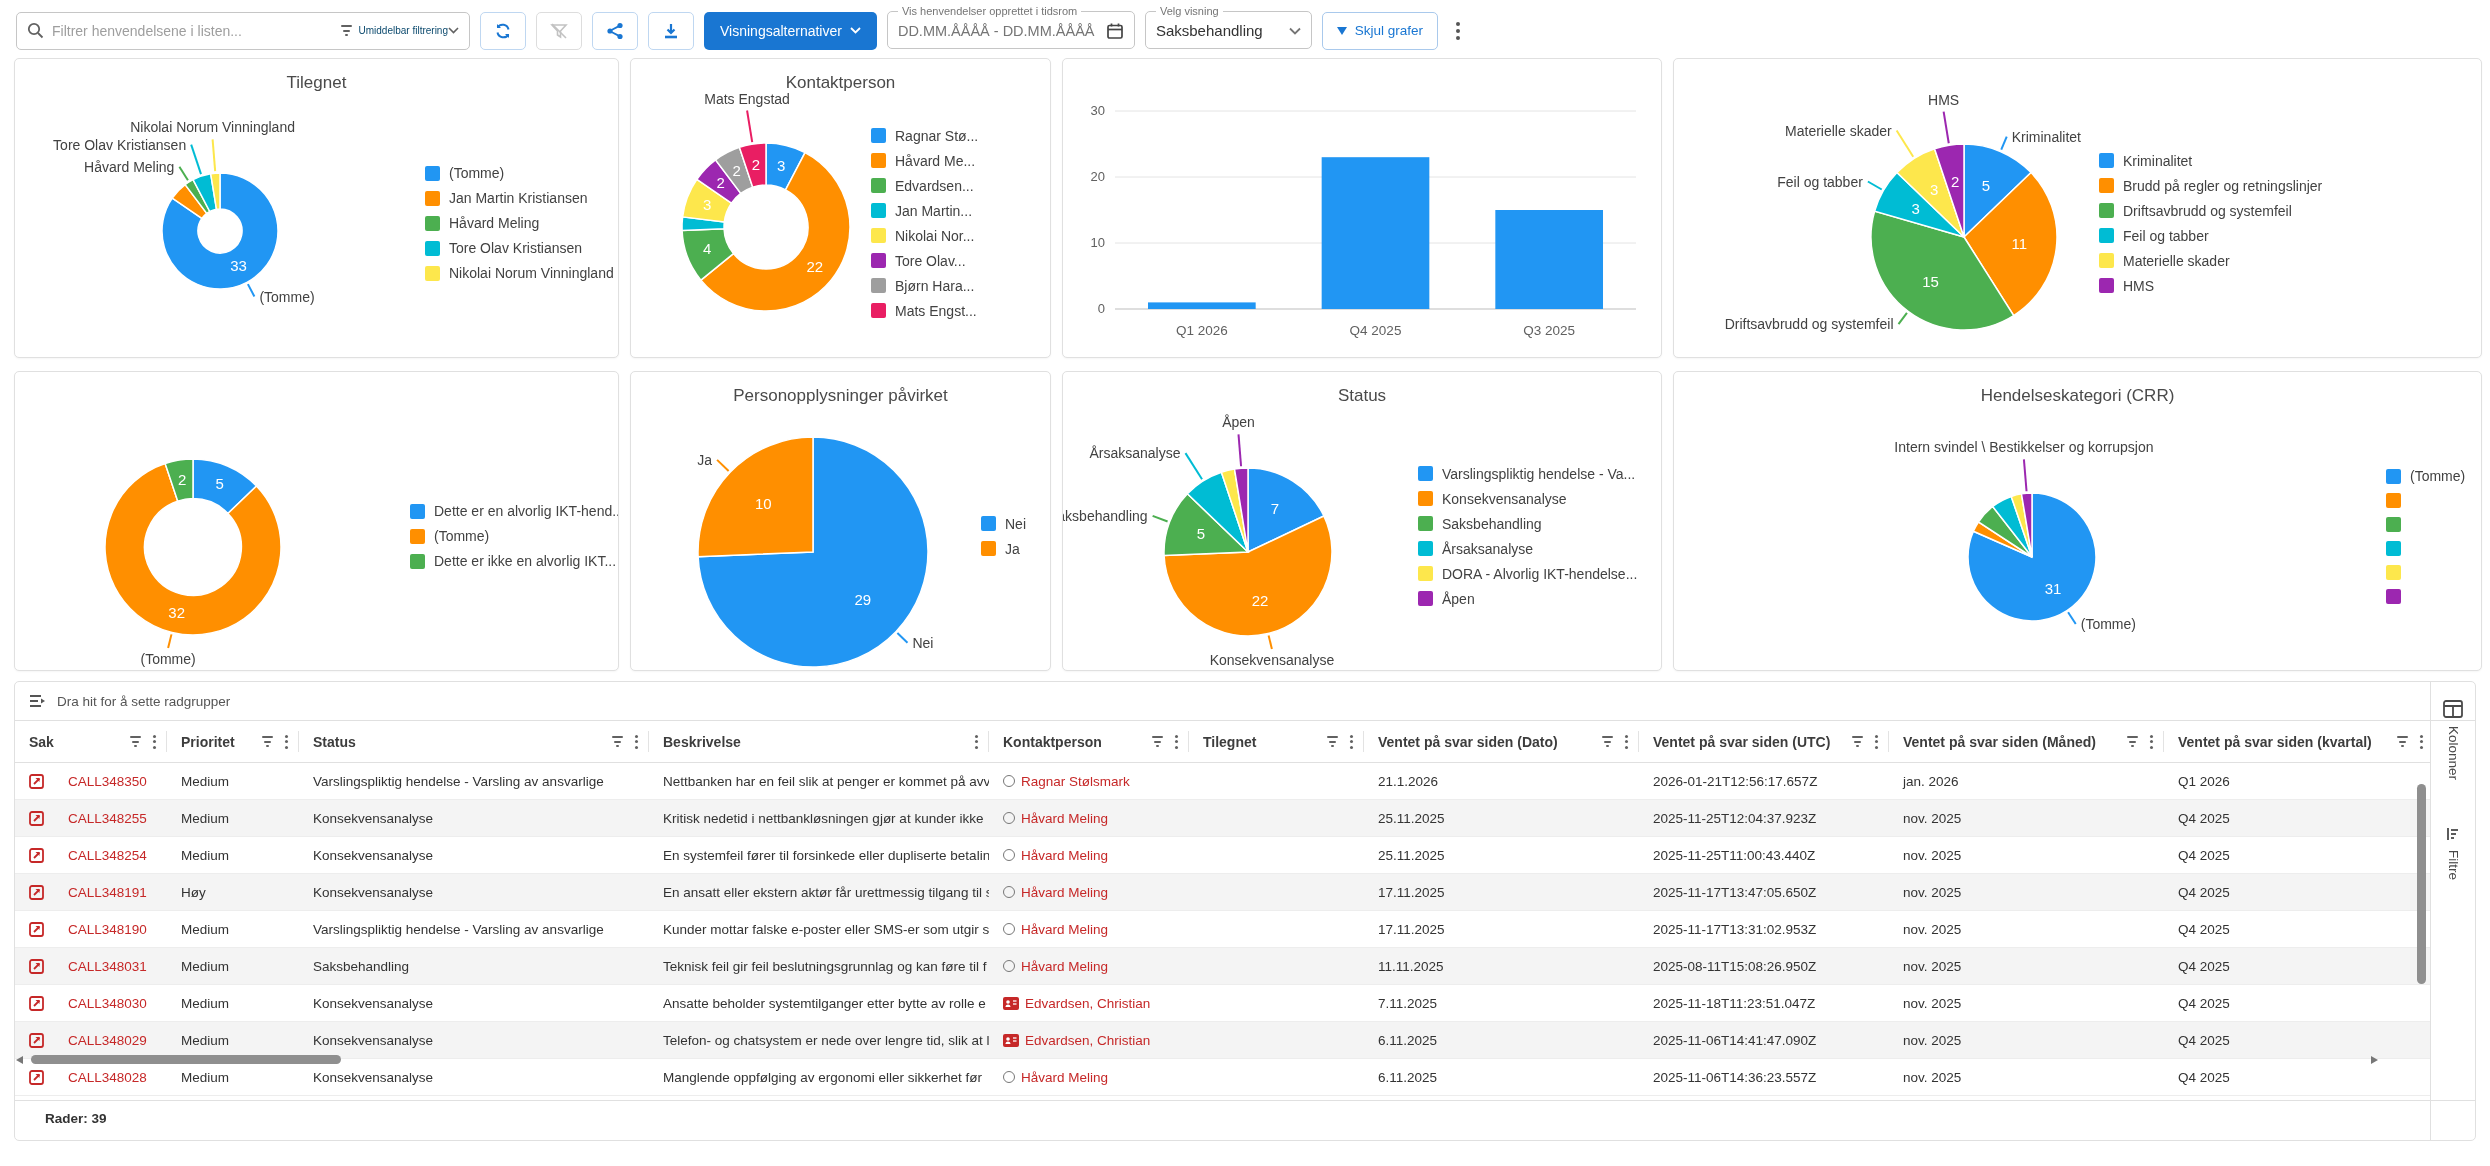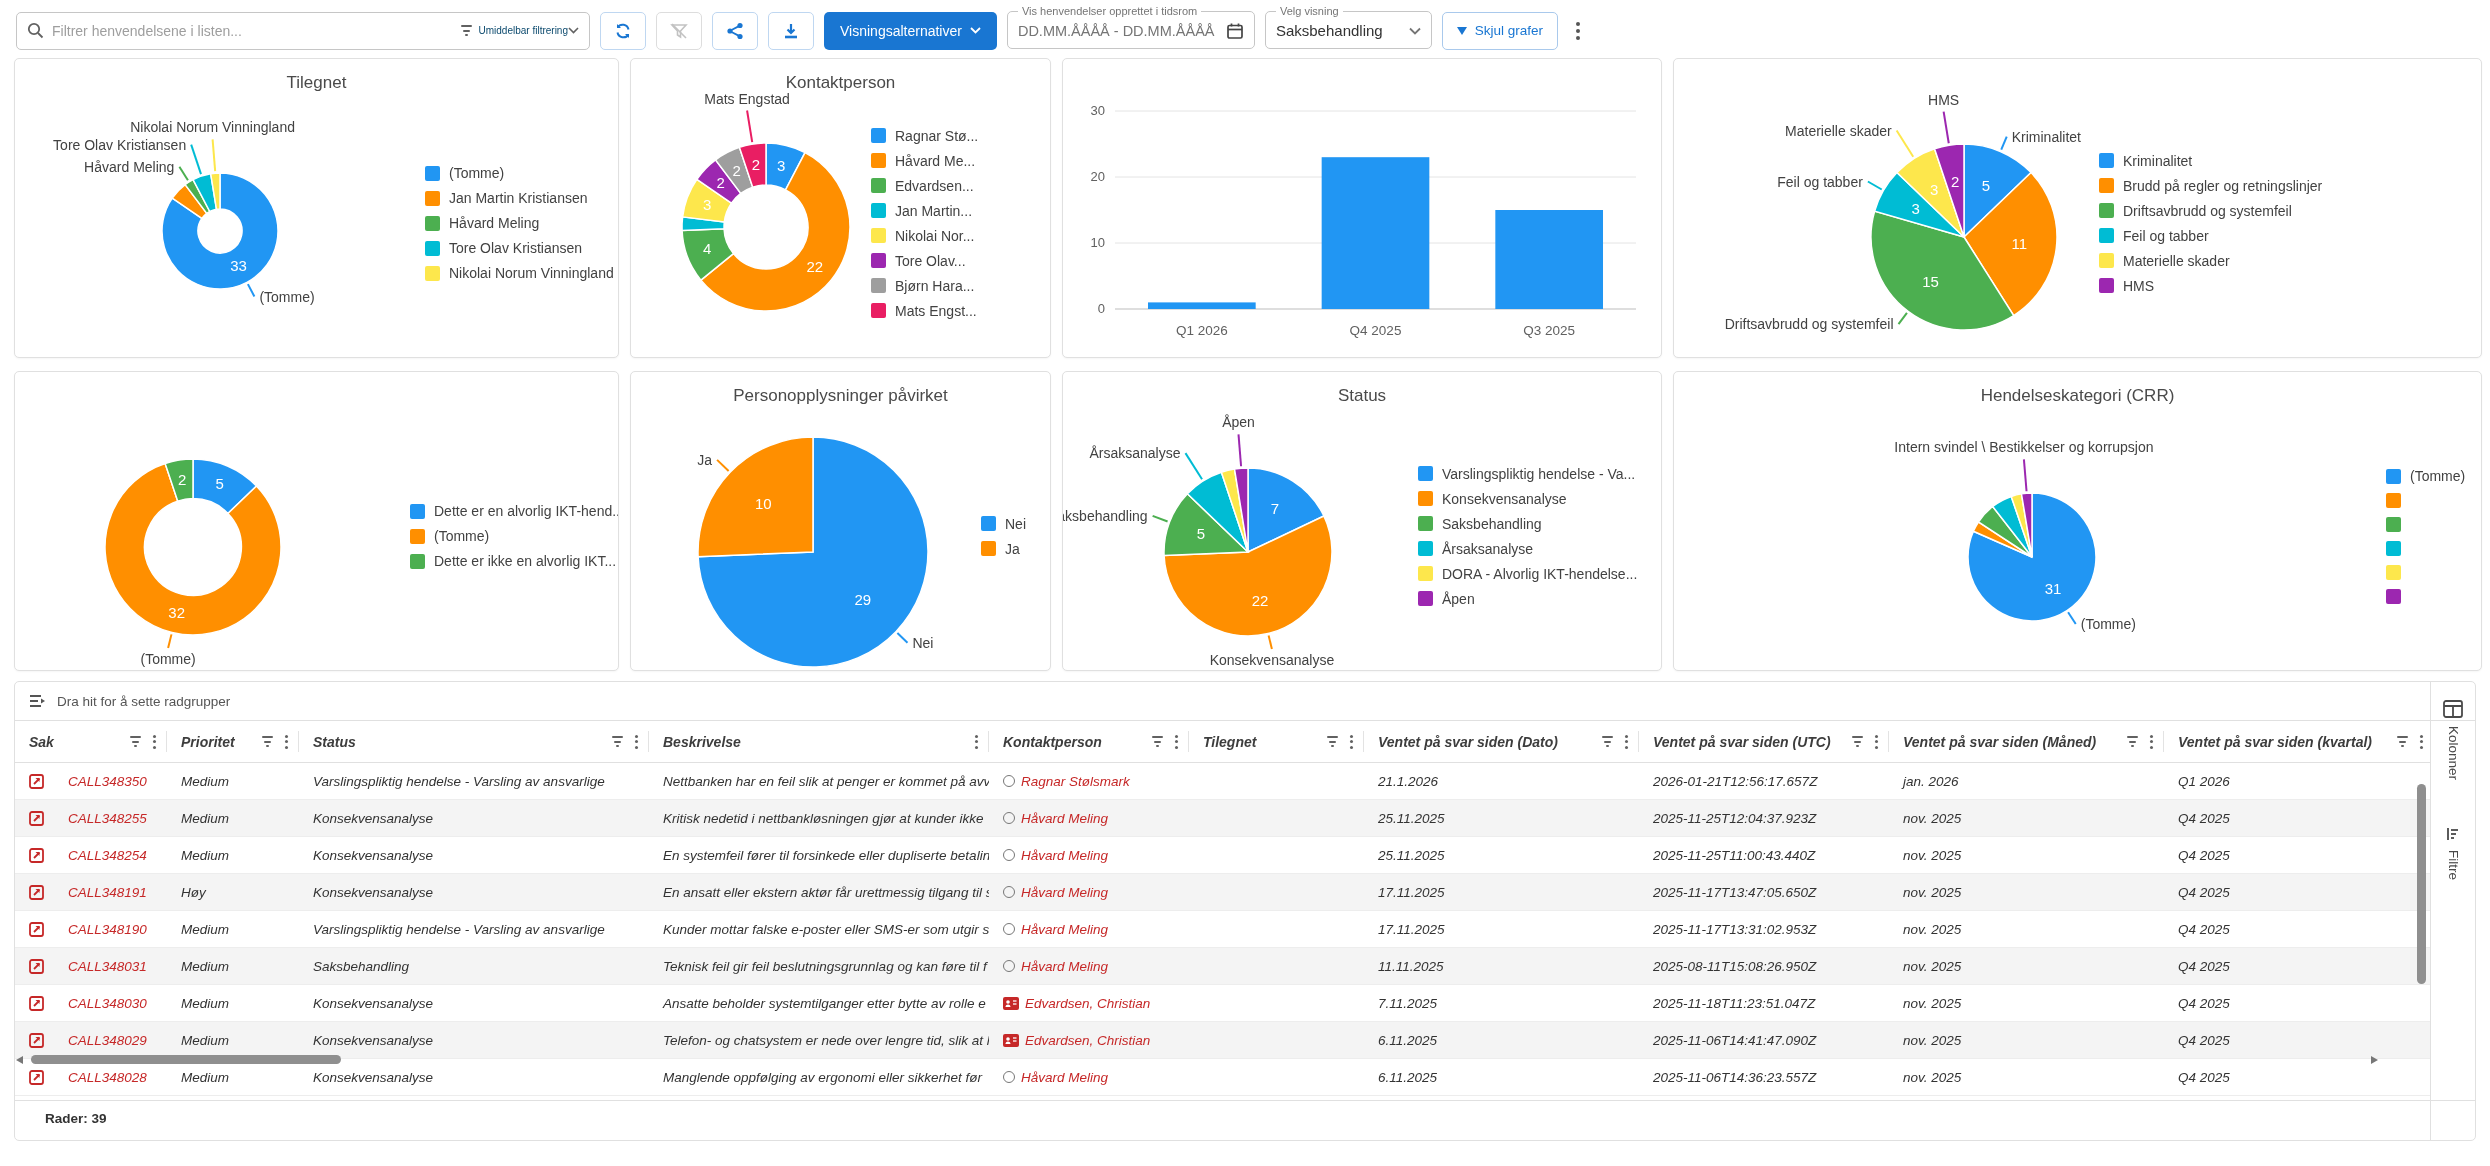--- a/index.html
+++ b/index.html
@@ -1,20 +1,20 @@
 <!DOCTYPE html>
 <html><head>
 <meta charset="utf-8">
 <style>
   * { margin:0; padding:0; box-sizing:border-box; }
   html,body { width:2490px; height:1166px; background:#fff; overflow:hidden;
     font-family:"Liberation Sans", sans-serif; color:#424242; }
   
   .toolbar { display:flex; align-items:center; gap:10px; padding:9px 14px 4px 16px; height:56px; }
-  .searchbox { display:flex; align-items:center; width:574px; height:38px; border:1px solid #c6c6c6;
+  .searchbox { display:flex; align-items:center; width:454px; height:38px; border:1px solid #c6c6c6;
     border-radius:5px; padding:0 10px; background:#fff; }
   .searchbox .ph { color:#9e9e9e; font-size:14px; flex:1; margin-left:8px; }
   .imfilter { display:flex; align-items:center; gap:0; color:#0c4a6e; font-size:10px; white-space:nowrap; cursor:pointer; }
   .iconbtn { width:46px; height:38px; border:1px solid #bfd7f1; border-radius:5px; background:#fff;
     display:flex; align-items:center; justify-content:center; cursor:pointer; }
   .iconbtn.disabled { border-color:#ddd; }
   .btn-primary { height:38px; background:#1976d2; color:#fff; border:none; border-radius:5px;
     font-size:14px; padding:0 16px; display:flex; align-items:center; gap:8px; cursor:pointer; }
   fieldset.tb { border:1px solid #c6c6c6; border-radius:5px; height:44px; margin-top:-7px;
     padding:0 10px 4px 10px; display:flex; align-items:center; }
@@ -32,21 +32,21 @@
   .card h3 { text-align:center; font-weight:400; font-size:17px; color:#4a4a4a; padding-top:14px; }
   .cbody { position:absolute; left:0; right:0; top:0; bottom:0; }
   .legend { position:absolute; display:flex; flex-direction:column; justify-content:center; gap:9px; top:40px; bottom:10px; }
   .legend .li { display:flex; align-items:center; gap:9px; font-size:14px; color:#424242; white-space:nowrap; cursor:pointer; }
   .legend .sw { width:15px; height:15px; border-radius:2px; flex:0 0 15px; }
   
   .tablecard { margin:10px 14px 0 14px; border:1px solid #e0e0e0; border-radius:5px; background:#fff;
     height:460px; position:relative; overflow:hidden; }
   .groupbar { height:39px; display:flex; align-items:center; gap:10px; padding:0 14px; font-size:13.5px;
     color:#555; border-bottom:1px solid #e0e0e0; }
-  .gridwrap { position:absolute; left:0; right:45px; top:39px; bottom:36px; overflow:hidden;font-style:italic; }
+  .gridwrap { position:absolute; left:0; right:45px; top:39px; bottom:36px; overflow:hidden; }
   .hrow { display:flex; height:42px; border-bottom:1px solid #e0e0e0; width:2500px; }
   .hcell { display:flex; align-items:center; font-size:14px; font-weight:700; color:#3d3d3d;
     padding:0 6px 0 14px; position:relative; }
   .hcell .lbl { flex:1; overflow:hidden; white-space:nowrap; }
   .hcell .sep { position:absolute; right:0; top:10px; bottom:10px; width:1px; background:#e3e3e3; }
   .ficon { display:flex; flex-direction:column; gap:2.5px; margin:0 7px; cursor:pointer; }
   .ficon i { height:2px; background:#616161; border-radius:1px; display:block; }
   .ficon i:nth-child(1){width:11px} .ficon i:nth-child(2){width:7px; margin-left:2px} .ficon i:nth-child(3){width:3px; margin-left:4px}
   .hkebab { display:flex; flex-direction:column; gap:2.5px; padding:4px 5px; cursor:pointer; }
   .hkebab i { width:3px; height:3px; border-radius:50%; background:#616161; }

